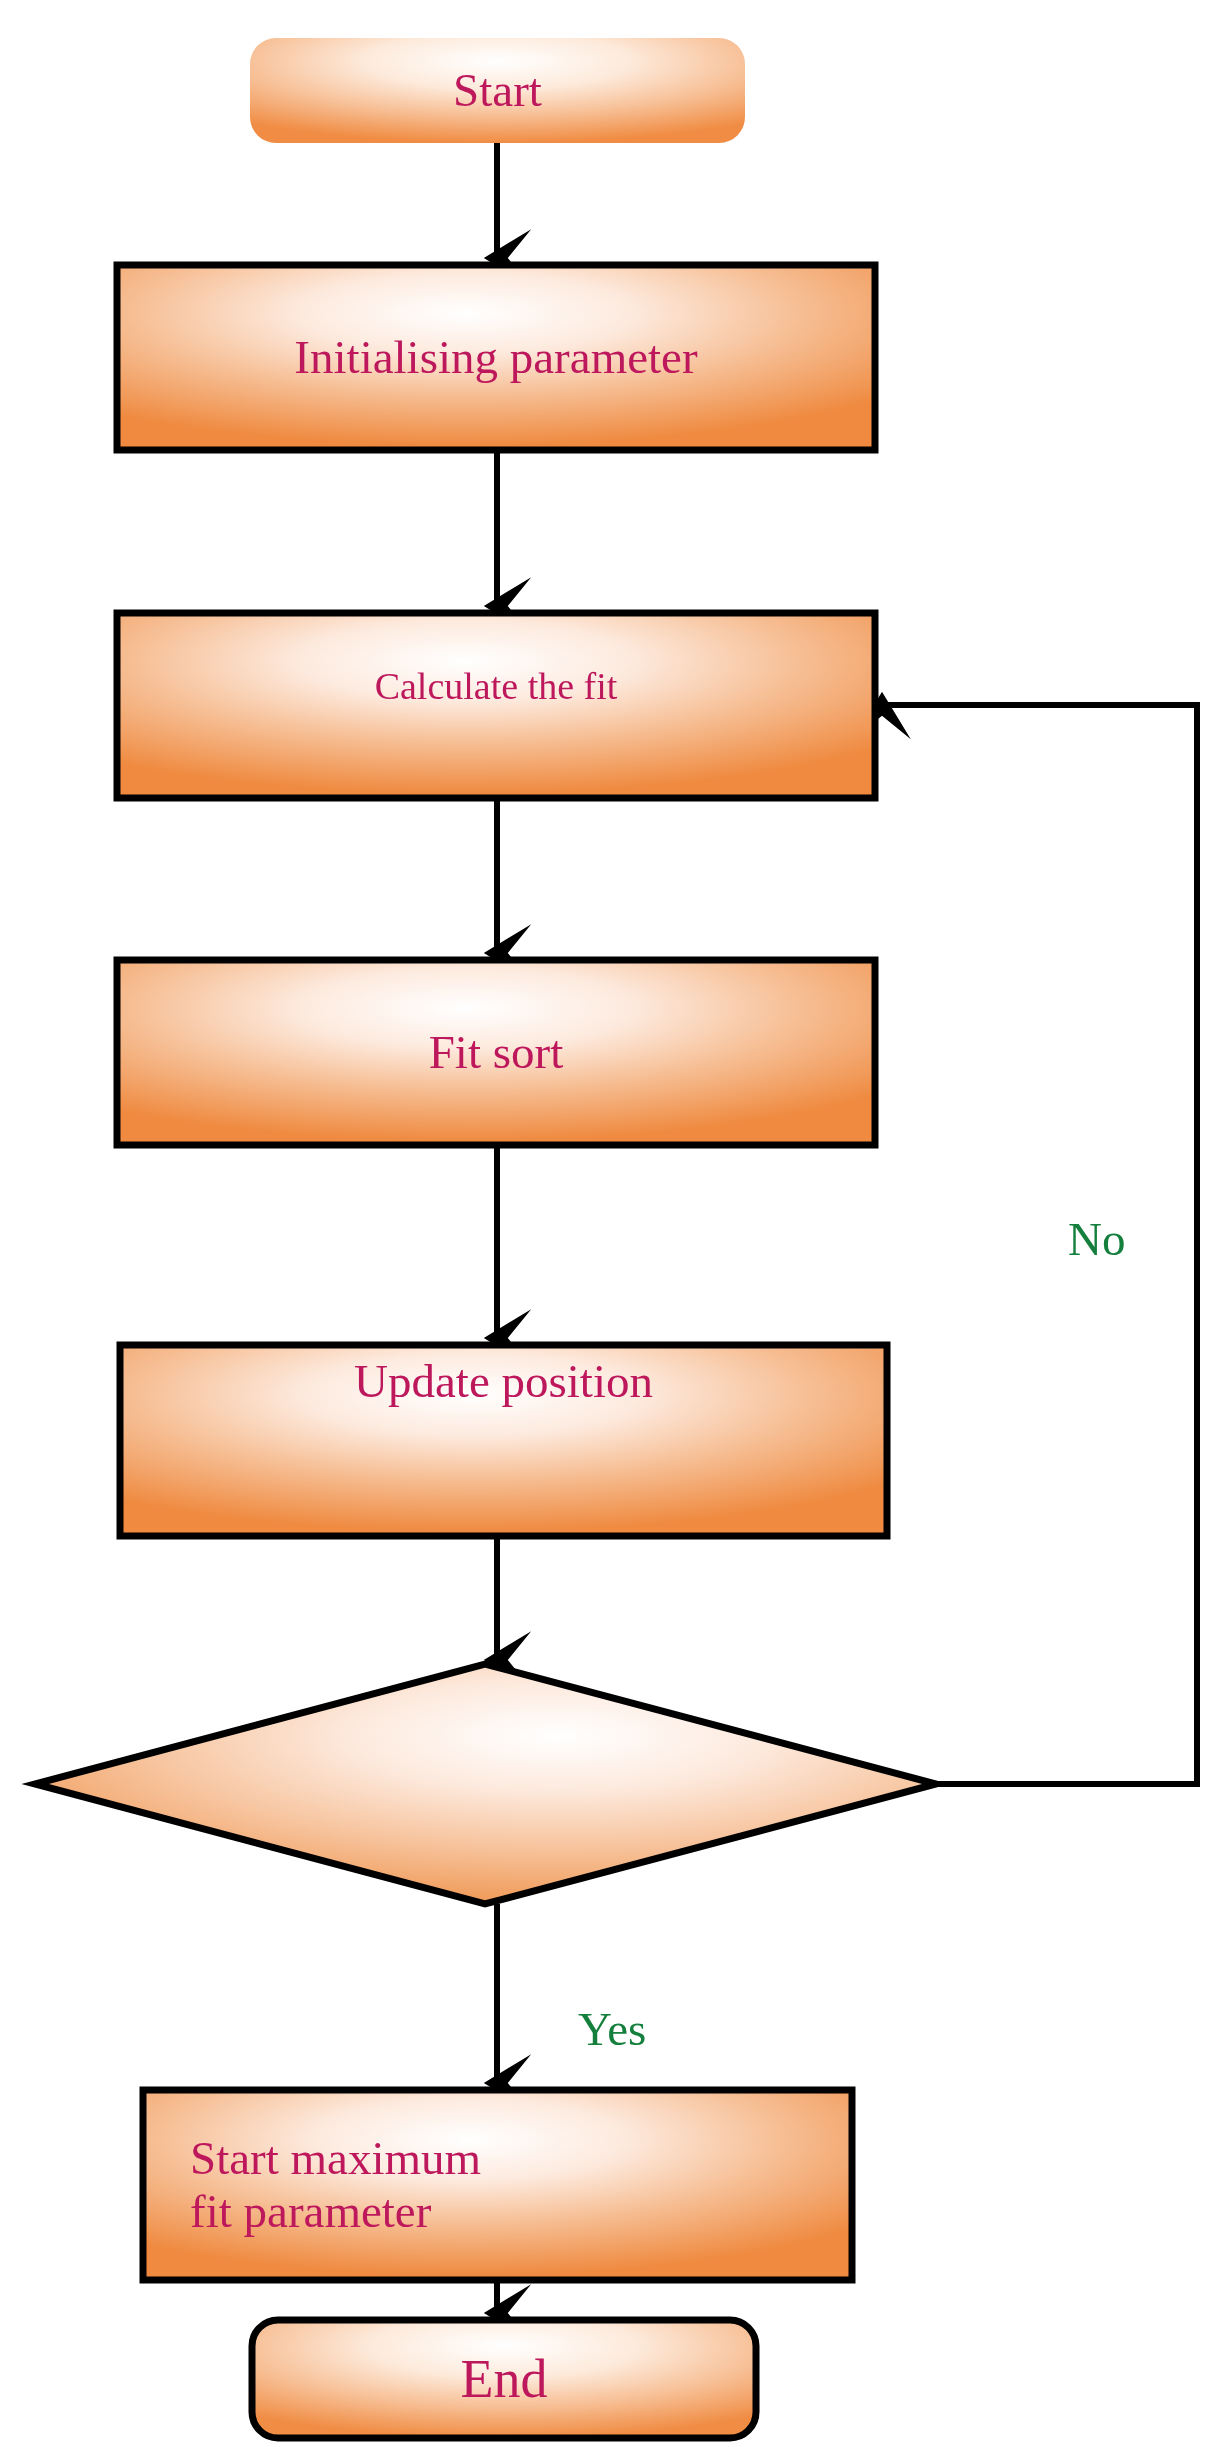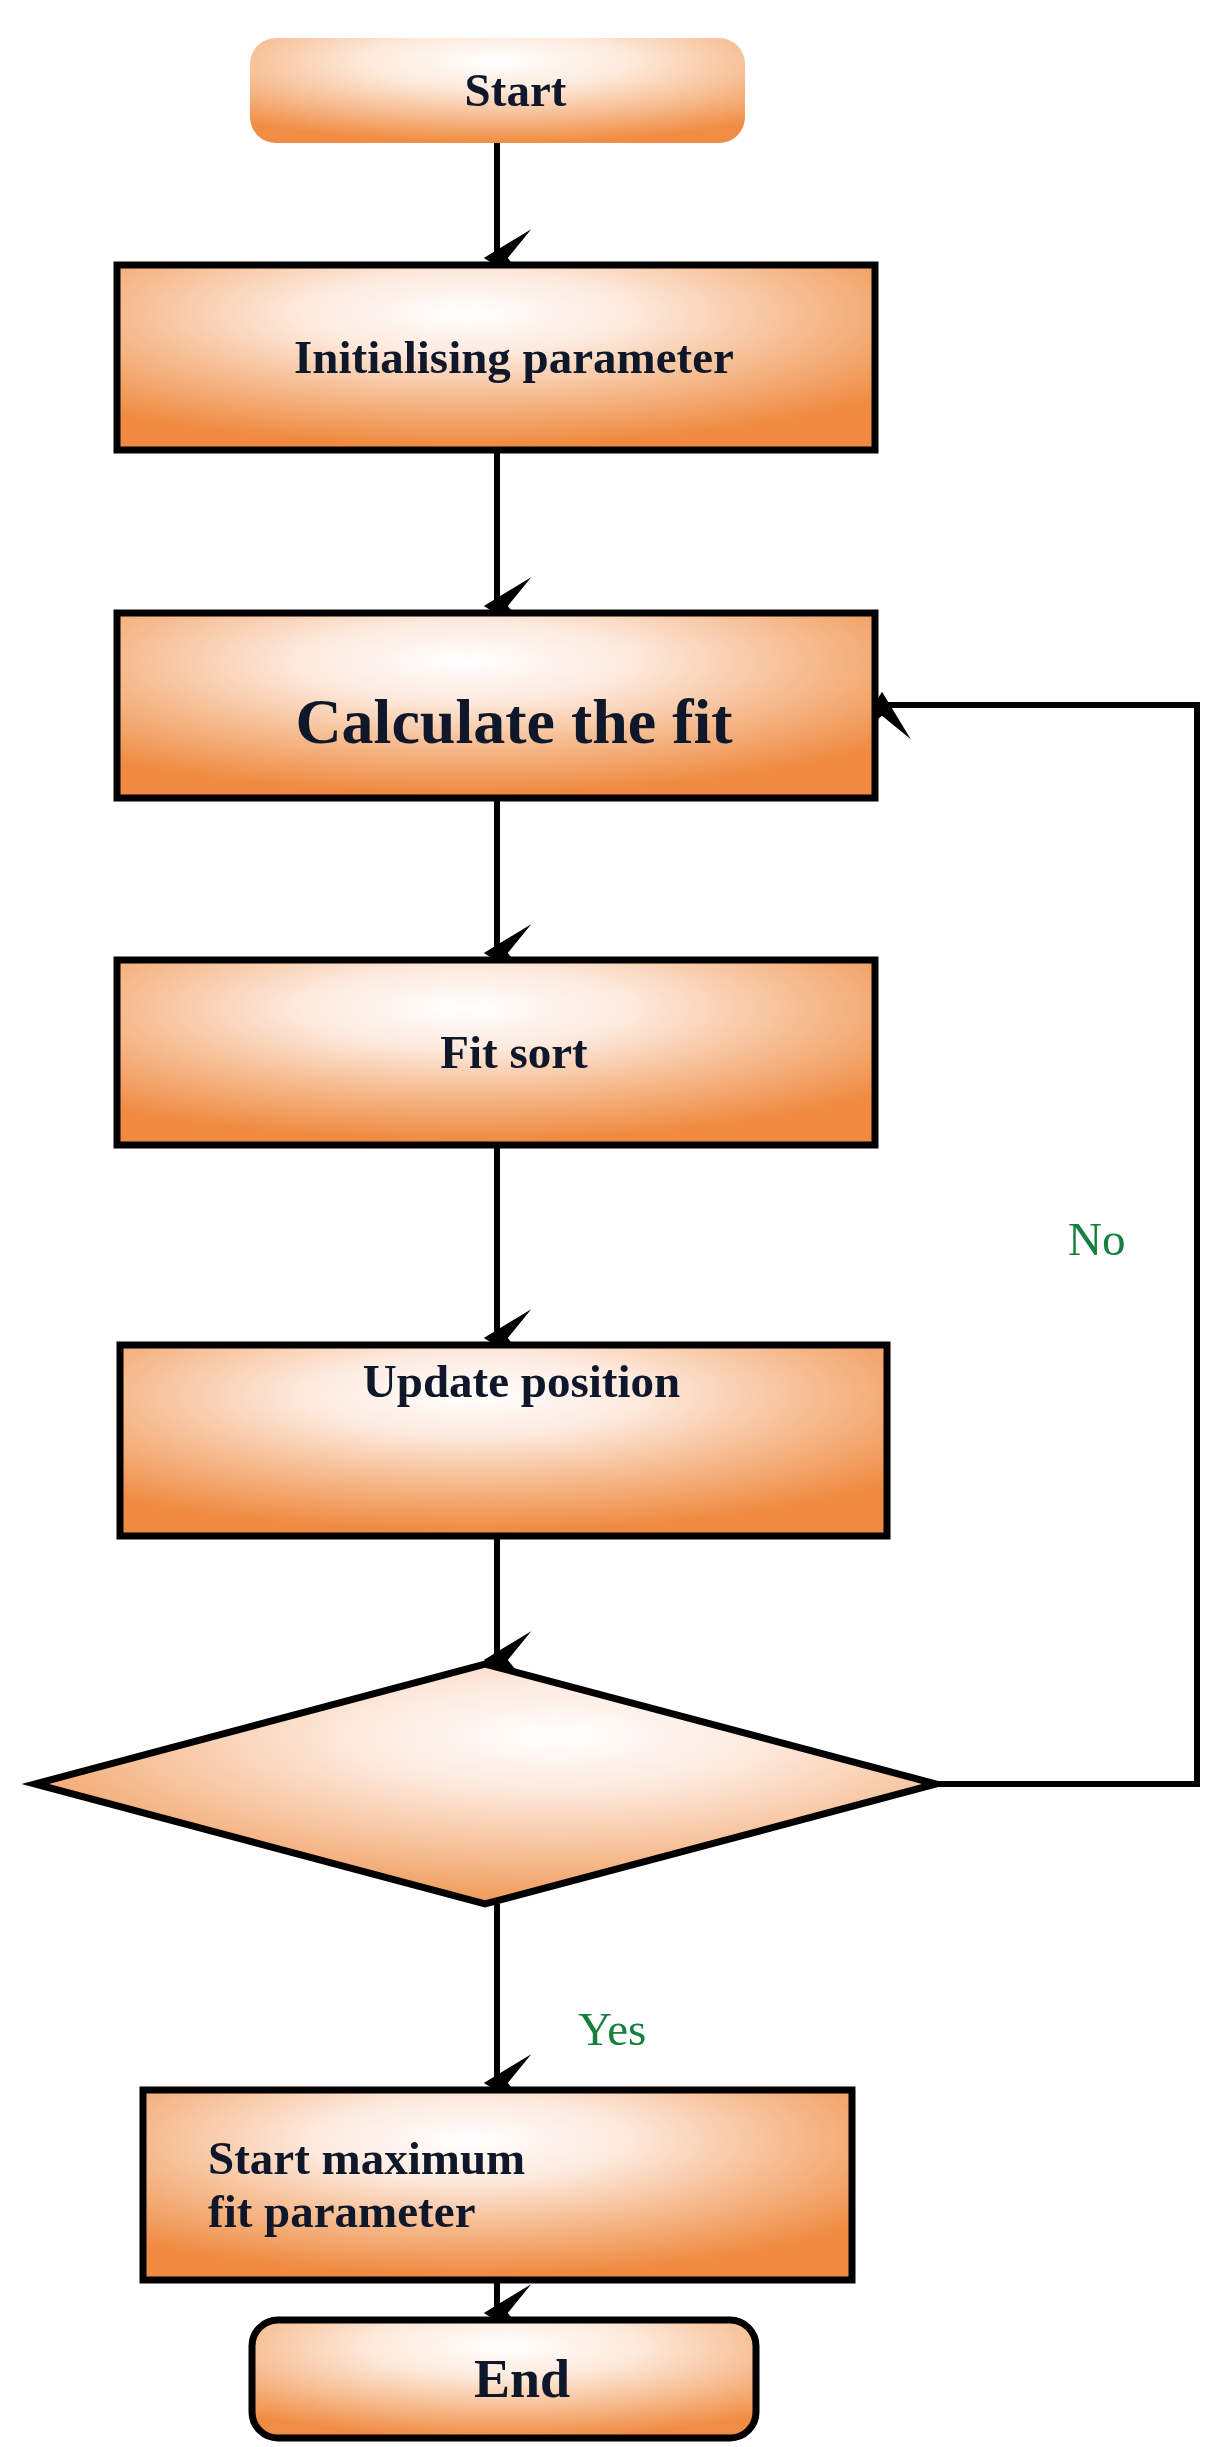--- a/index.html
+++ b/index.html
@@ -26,27 +26,26 @@
     width: 1230px;
     height: 2447px;
     display: block;
   }
   .node-label {
     position: absolute;
     display: flex;
     align-items: center;
     justify-content: center;
     text-align: center;
-    color: #0f172a;
+    color: #be185d;
     font-family: "Liberation Serif", "DejaVu Serif", serif;
-    font-weight: 700;
+    font-weight: 400;
     line-height: 1.12;
     pointer-events: none;
     white-space: pre-line;
-    margin-left: 18px;
   }
   .edge-label {
     position: absolute;
     color: #15803d;
     font-family: "Liberation Serif", "DejaVu Serif", serif;
     font-weight: 400;
     pointer-events: none;
     white-space: nowrap;
   }
 </style>
@@ -114,21 +113,21 @@
 
     <rect x="143" y="2090" width="709" height="190" fill="url(#gradNodeWide)" stroke="#000000" stroke-width="7"></rect>
 
     <rect x="252" y="2320" width="504" height="118" rx="26" ry="26" fill="url(#gradNode)" stroke="#000000" stroke-width="7"></rect>
   </svg>
 
   <div class="node-label" style="left:250px; top:38px; width:495px; height:105px; font-size:47px;">Start</div>
 
   <div class="node-label" style="left:117px; top:265px; width:758px; height:185px; font-size:47px;">Initialising parameter</div>
 
-  <div class="node-label" style="left:117px; top:629px; width:758px; height:185px; font-size:64px;">Calculate the fit</div>
+  <div class="node-label" style="left:117px; top:594px; width:758px; height:185px; font-size:38px;">Calculate the fit</div>
 
   <div class="node-label" style="left:117px; top:960px; width:758px; height:185px; font-size:47px;">Fit sort</div>
 
   <div class="node-label" style="left:120px; top:1286px; width:767px; height:191px; font-size:47px;">Update position</div>
 
 
   <div class="node-label" style="left:155px; top:2090px; width:600px; height:190px; font-size:47px; justify-content:flex-start; text-align:left; padding-left:35px; box-sizing:border-box;">Start maximum
 fit parameter</div>
 
   <div class="node-label" style="left:252px; top:2320px; width:504px; height:118px; font-size:54px;">End</div>

